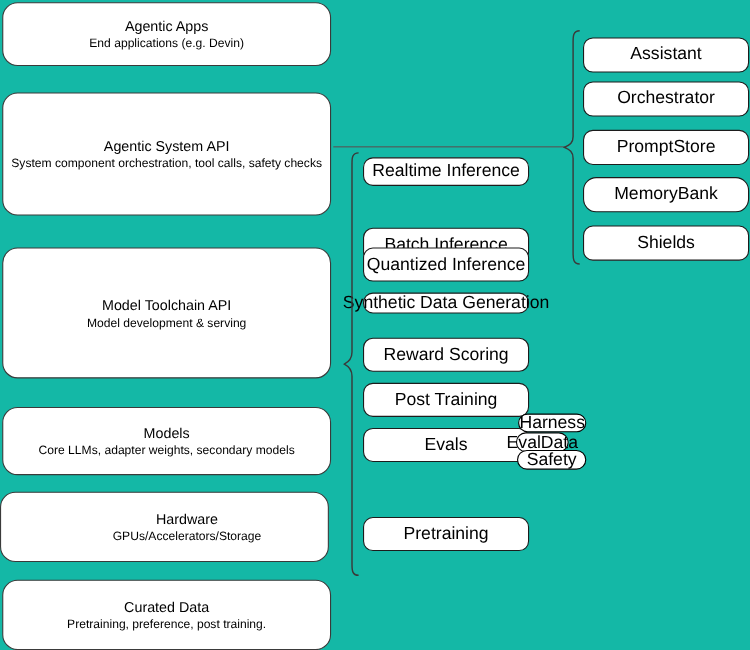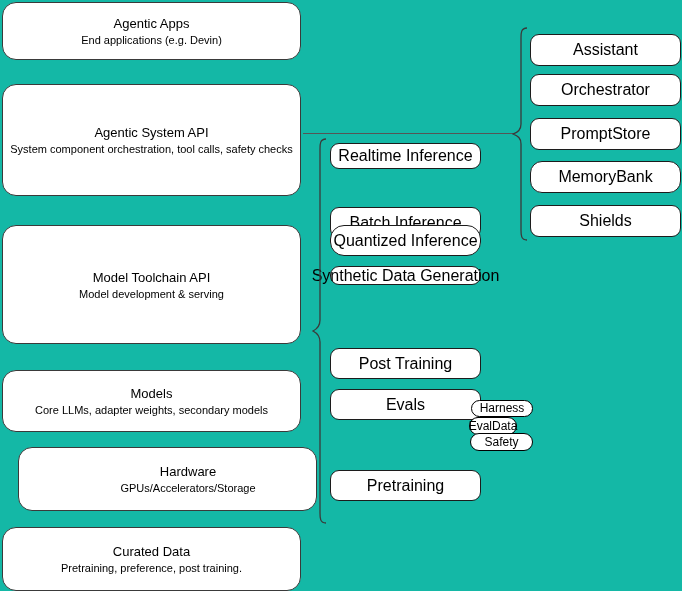--- a/index.html
+++ b/index.html
@@ -59,26 +59,25 @@
   }
   .tag-pill {
     position: absolute;
     box-sizing: border-box;
     border: 1.3px solid #000000;
     border-radius: 999px;
     background: #ffffff;
     display: flex;
     align-items: center;
     justify-content: center;
-    font-size: 12px;
+    font-size: 16px;
     line-height: 13px;
     color: #000000;
     white-space: nowrap;
     z-index: 5;
-    margin-top: 24px;
   }
   .connector-line {
     position: absolute;
     background: #555555;
     height: 1.2px;
     z-index: 1;
   }
   .brace-svg {
     position: absolute;
     z-index: 2;
@@ -107,21 +106,21 @@
   <div class="layer-box" style="left:2px; top:225px; width:299px; height:119px;">
     <div class="layer-title">Model Toolchain API</div>
     <div class="layer-sub">Model development &amp; serving</div>
   </div>
 
   <div class="layer-box" style="left:2px; top:370px; width:299px; height:62px;">
     <div class="layer-title">Models</div>
     <div class="layer-sub">Core LLMs, adapter weights, secondary models</div>
   </div>
 
-  <div class="layer-box" style="left:18px; top:447px; width:299px; height:64px;padding-left:41px;">
+  <div class="layer-box" style="left:0; top:447px; width:299px; height:64px;padding-left:41px;">
     <div class="layer-title">Hardware</div>
     <div class="layer-sub">GPUs/Accelerators/Storage</div>
   </div>
 
   <div class="layer-box" style="left:2px; top:527px; width:299px; height:64px;">
     <div class="layer-title">Curated Data</div>
     <div class="layer-sub">Pretraining, preference, post training.</div>
   </div>
 
   <div class="connector-line" style="left:303px; top:133px; width:212px;"></div>
@@ -129,25 +128,28 @@
   <svg class="brace-svg" style="left:312px; top:138px;" width="16" height="386" viewBox="0 0 16 386">
     <path d="M14 1 C8 1 8 6 8 11 L8 182 C8 188 5 191 1 193 C5 195 8 198 8 204 L8 375 C8 380 8 385 14 385"></path>
   </svg>
 
   <div class="pill-box" style="left:330px; top:143px; width:151px; height:26px;">
     <span>Realtime Inference</span>
   </div>
   <div class="pill-box" style="left:330px; top:184px; width:151px; height:31px;margin-top:23px;">
     <span>Batch Inference</span>
   </div>
-  <div class="pill-box" style="left:330px; top:225px; width:151px; height:31px;border-radius:14px;">
+  <div class="pill-box" style="left:330px; top:225px; width:151px; height:31px;">
     <span>Quantized Inference</span>
   </div>
   <div class="pill-box" style="left:330px; top:266px; width:151px; height:19px;">
     <span>Synthetic Data Generation</span>
+  </div>
+  <div class="pill-box" style="left:330px; top:307px; width:151px; height:31px;">
+    <span>Reward Scoring</span>
   </div>
   <div class="pill-box" style="left:330px; top:348px; width:151px; height:31px;">
     <span>Post Training</span>
   </div>
   <div class="pill-box" style="left:330px; top:389px; width:151px; height:31px;">
     <span>Evals</span>
   </div>
   <div class="pill-box" style="left:330px; top:470px; width:151px; height:31px;">
     <span>Pretraining</span>
   </div>

